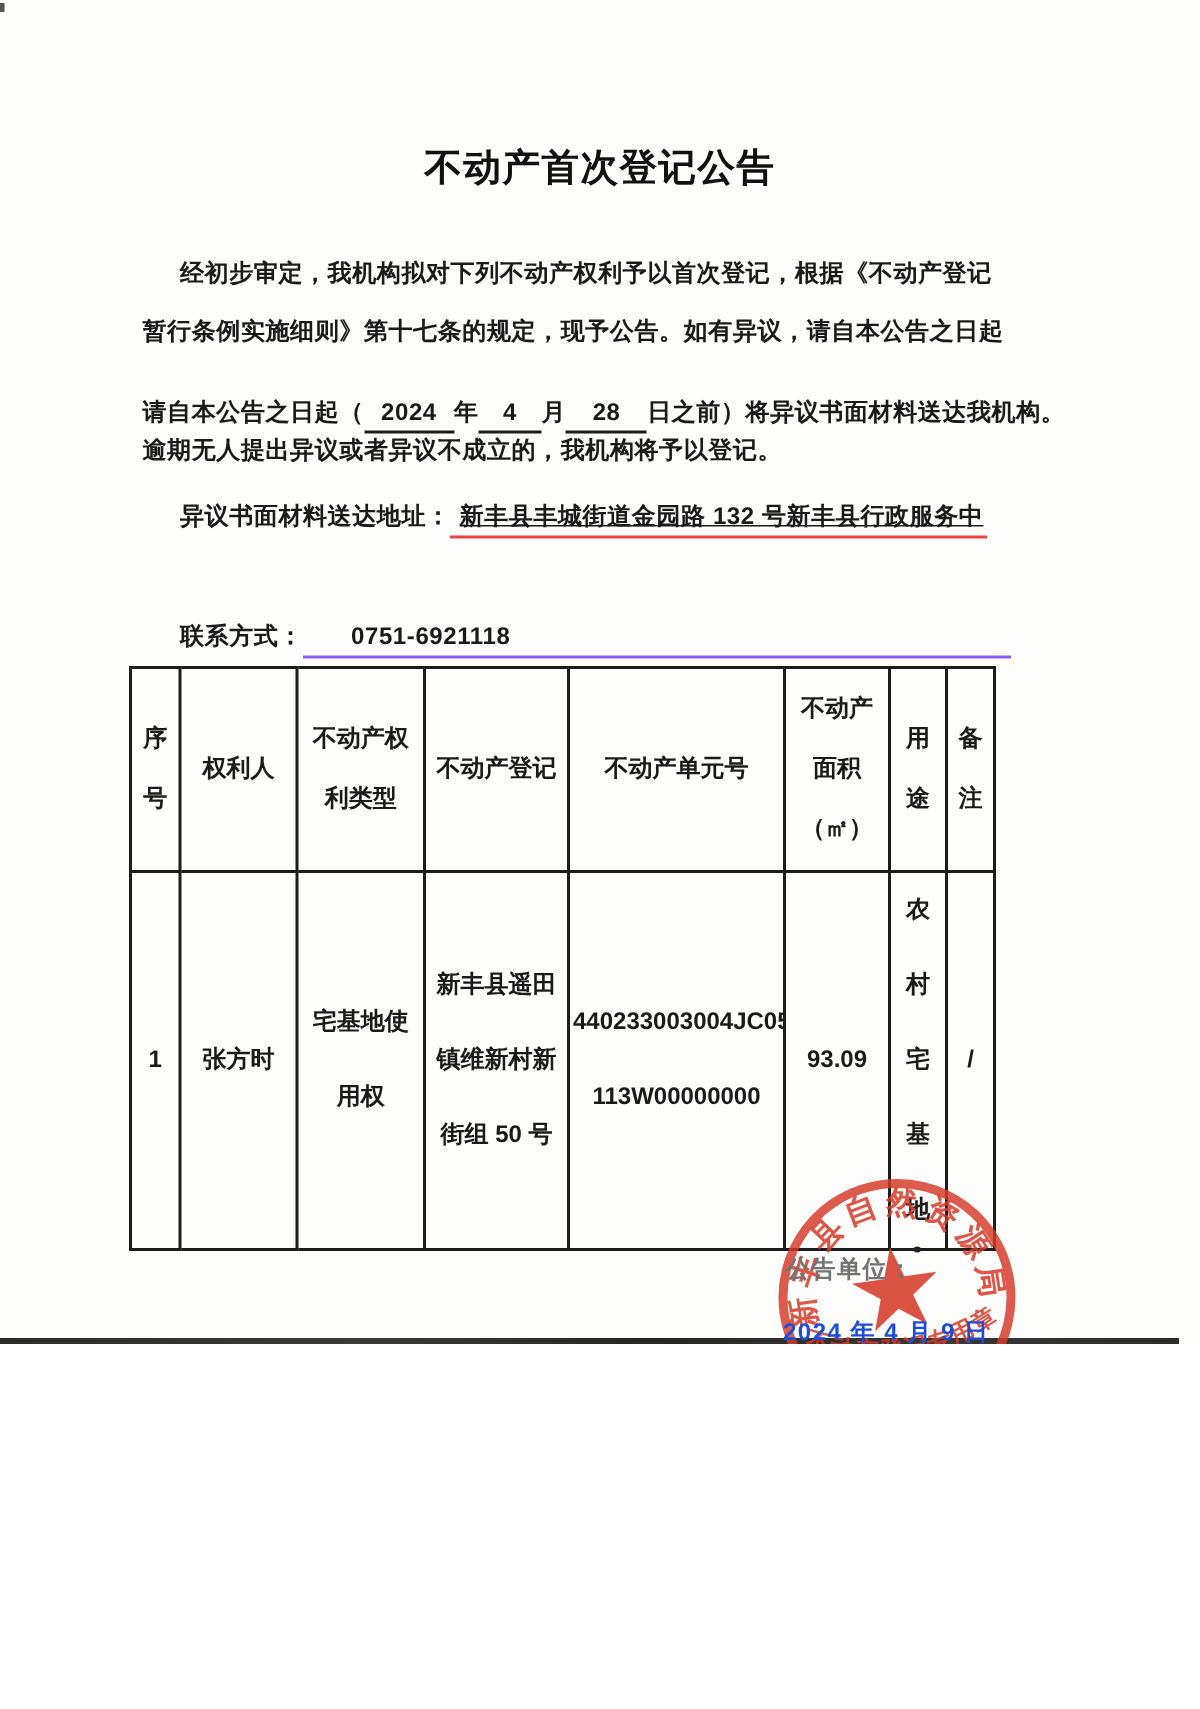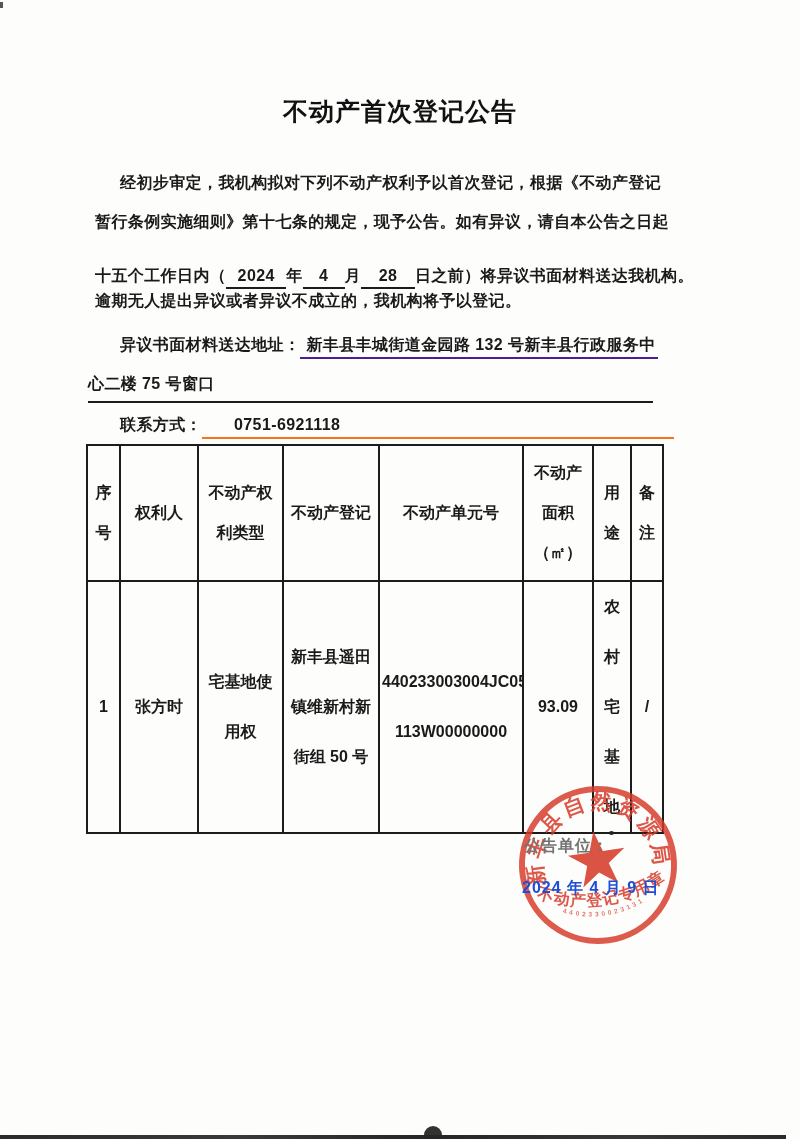--- a/index.html
+++ b/index.html
@@ -1,41 +1,41 @@
 <!DOCTYPE html>
 <html><head>
 <meta charset="utf-8">
 <style>
   html,body{margin:0;padding:0;background:#ffffff;}
   .page{
-    position:relative;width:800px;height:1139px;overflow:hidden;
+    position:relative;width:800px;height:896px;overflow:hidden;
     background:#fdfdfc;
     font-family:"Liberation Sans","DejaVu Sans",sans-serif;
     color:#1a1a1a;font-weight:700;
   }
   .title{
     position:absolute;top:95px;left:0;width:100%;text-align:center;
     font-size:25px;letter-spacing:1px;color:#111;
   }
   .bodyline{position:absolute;left:95px;width:560px;font-size:16px;
     line-height:1;white-space:nowrap;letter-spacing:0.4px;}
   .indent{padding-left:25px;}
   .blank{
     display:inline-block;border-bottom:2px solid #1c1c1c;text-align:center;
     padding:0 4px 3px 4px;vertical-align:baseline;
   }
   .blank.year{min-width:52px;margin-top:14px;}
   .blank.month{min-width:34px;}
   .blank.day{min-width:46px;}
-  .ul-val{display:inline-block;border-bottom:2px solid #4c1d95;padding:0 2px 4px 6px;}
+  .ul-val{display:inline-block;border-bottom:2px solid #ef4444;padding:0 2px 4px 6px;text-decoration:underline;}
   .addr-line2{
     position:absolute;left:88px;width:565px;font-size:16px;letter-spacing:0.4px;
     border-bottom:2px solid #1c1c1c;padding-bottom:6px;white-space:nowrap;
   }
-  .contact-ul{display:inline-block;border-bottom:2px solid #f97316;
+  .contact-ul{display:inline-block;border-bottom:2px solid #8b5cf6;
     width:440px;padding:0 0 4px 32px;white-space:nowrap;}
   
   table.doc{
     position:absolute;left:86px;top:444px;width:576px;height:340px;
     border-collapse:collapse;table-layout:fixed;
   }
   table.doc th,table.doc td{
     border:2px solid #1c1c1c;text-align:center;vertical-align:middle;
     font-size:16px;font-weight:700;padding:0 2px;overflow:hidden;
   }
@@ -60,28 +60,27 @@
 </head>
 <body>
 
 <div class="page">
 
   <div class="title">不动产首次登记公告</div>
 
   <div class="bodyline" style="top:214px;">暂行条例实施细则》第十七条的规定，现予公告。如有异议，请自本公告之日起</div>
   <div class="bodyline indent" style="top:175px;">经初步审定，我机构拟对下列不动产权利予以首次登记，根据《不动产登记</div>
   <div class="bodyline" style="top:254px;">
-    <span>十五个工作日内（</span><span class="blank year">2024</span><span>年</span><span class="blank month">4</span><span>月</span><span class="blank day">28</span><span>日之前）将异议书面材料送达我机构。</span>
+    <span>请自本公告之日起（</span><span class="blank year">2024</span><span>年</span><span class="blank month">4</span><span>月</span><span class="blank day">28</span><span>日之前）将异议书面材料送达我机构。</span>
   </div>
   <div class="bodyline" style="top:293px;">逾期无人提出异议或者异议不成立的，我机构将予以登记。</div>
 
   <div class="bodyline indent" style="top:337px;">
     <span>异议书面材料送达地址：</span><span class="ul-val">新丰县丰城街道金园路 132 号新丰县行政服务中</span>
   </div>
-  <div class="addr-line2" style="top:374px;">心二楼 75 号窗口</div>
 
   <div class="bodyline indent" style="top:417px;">
     <span>联系方式：</span><span class="contact-ul">0751-6921118</span>
   </div>
 
   <table class="doc">
     <colgroup>
       <col style="width:33px">
         <col style="width:78px">
         <col style="width:85px">

